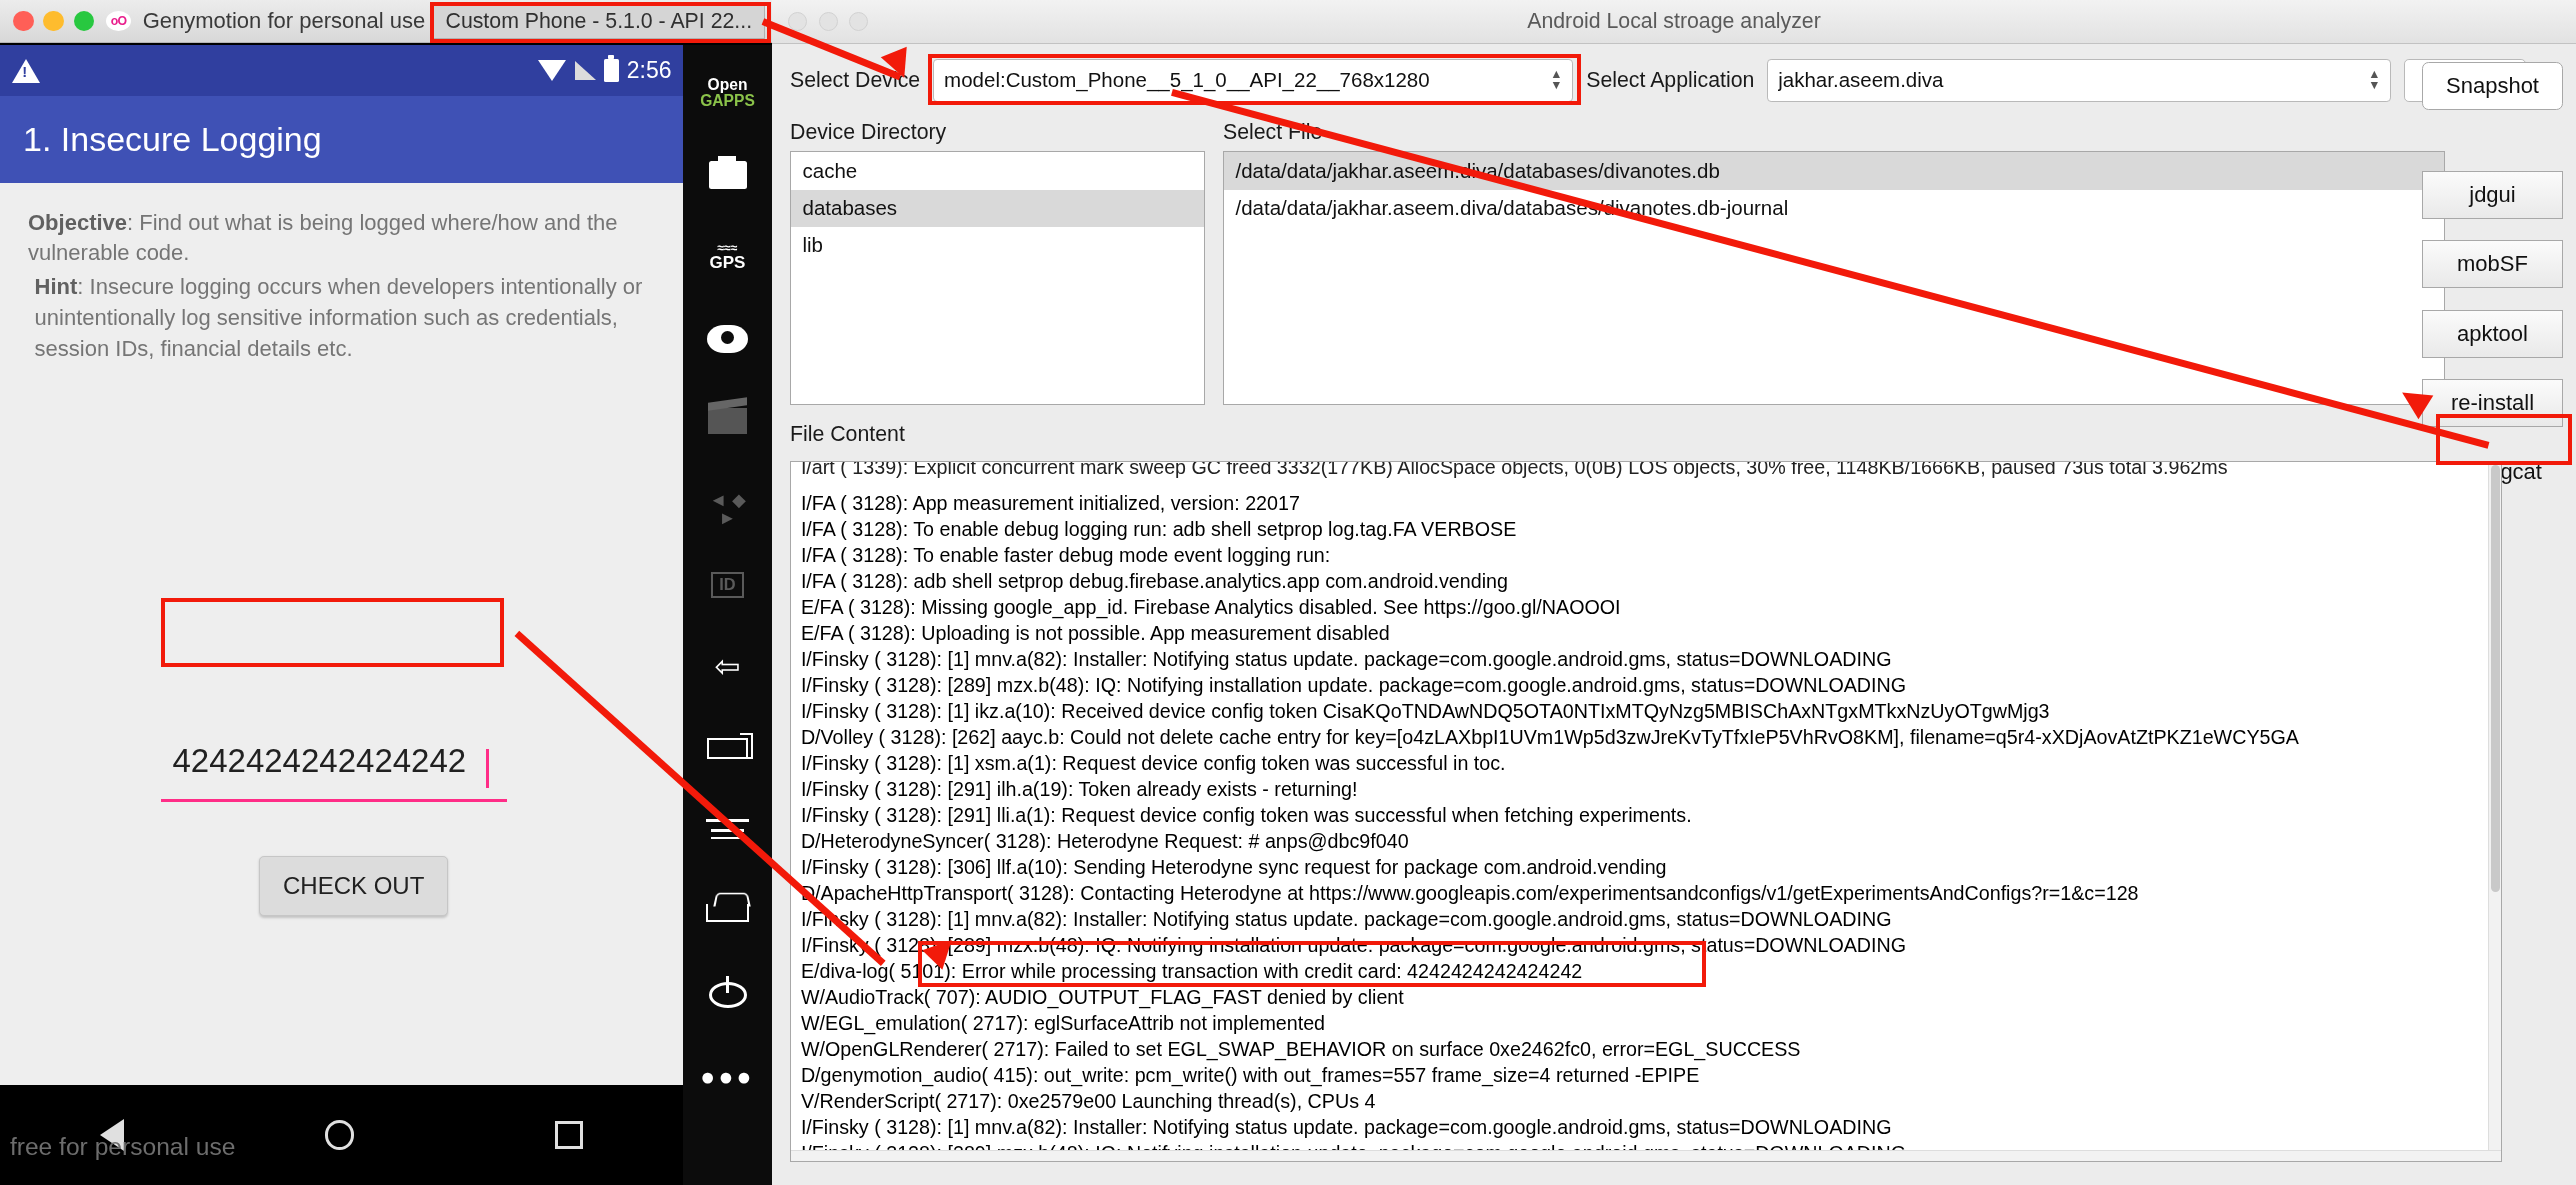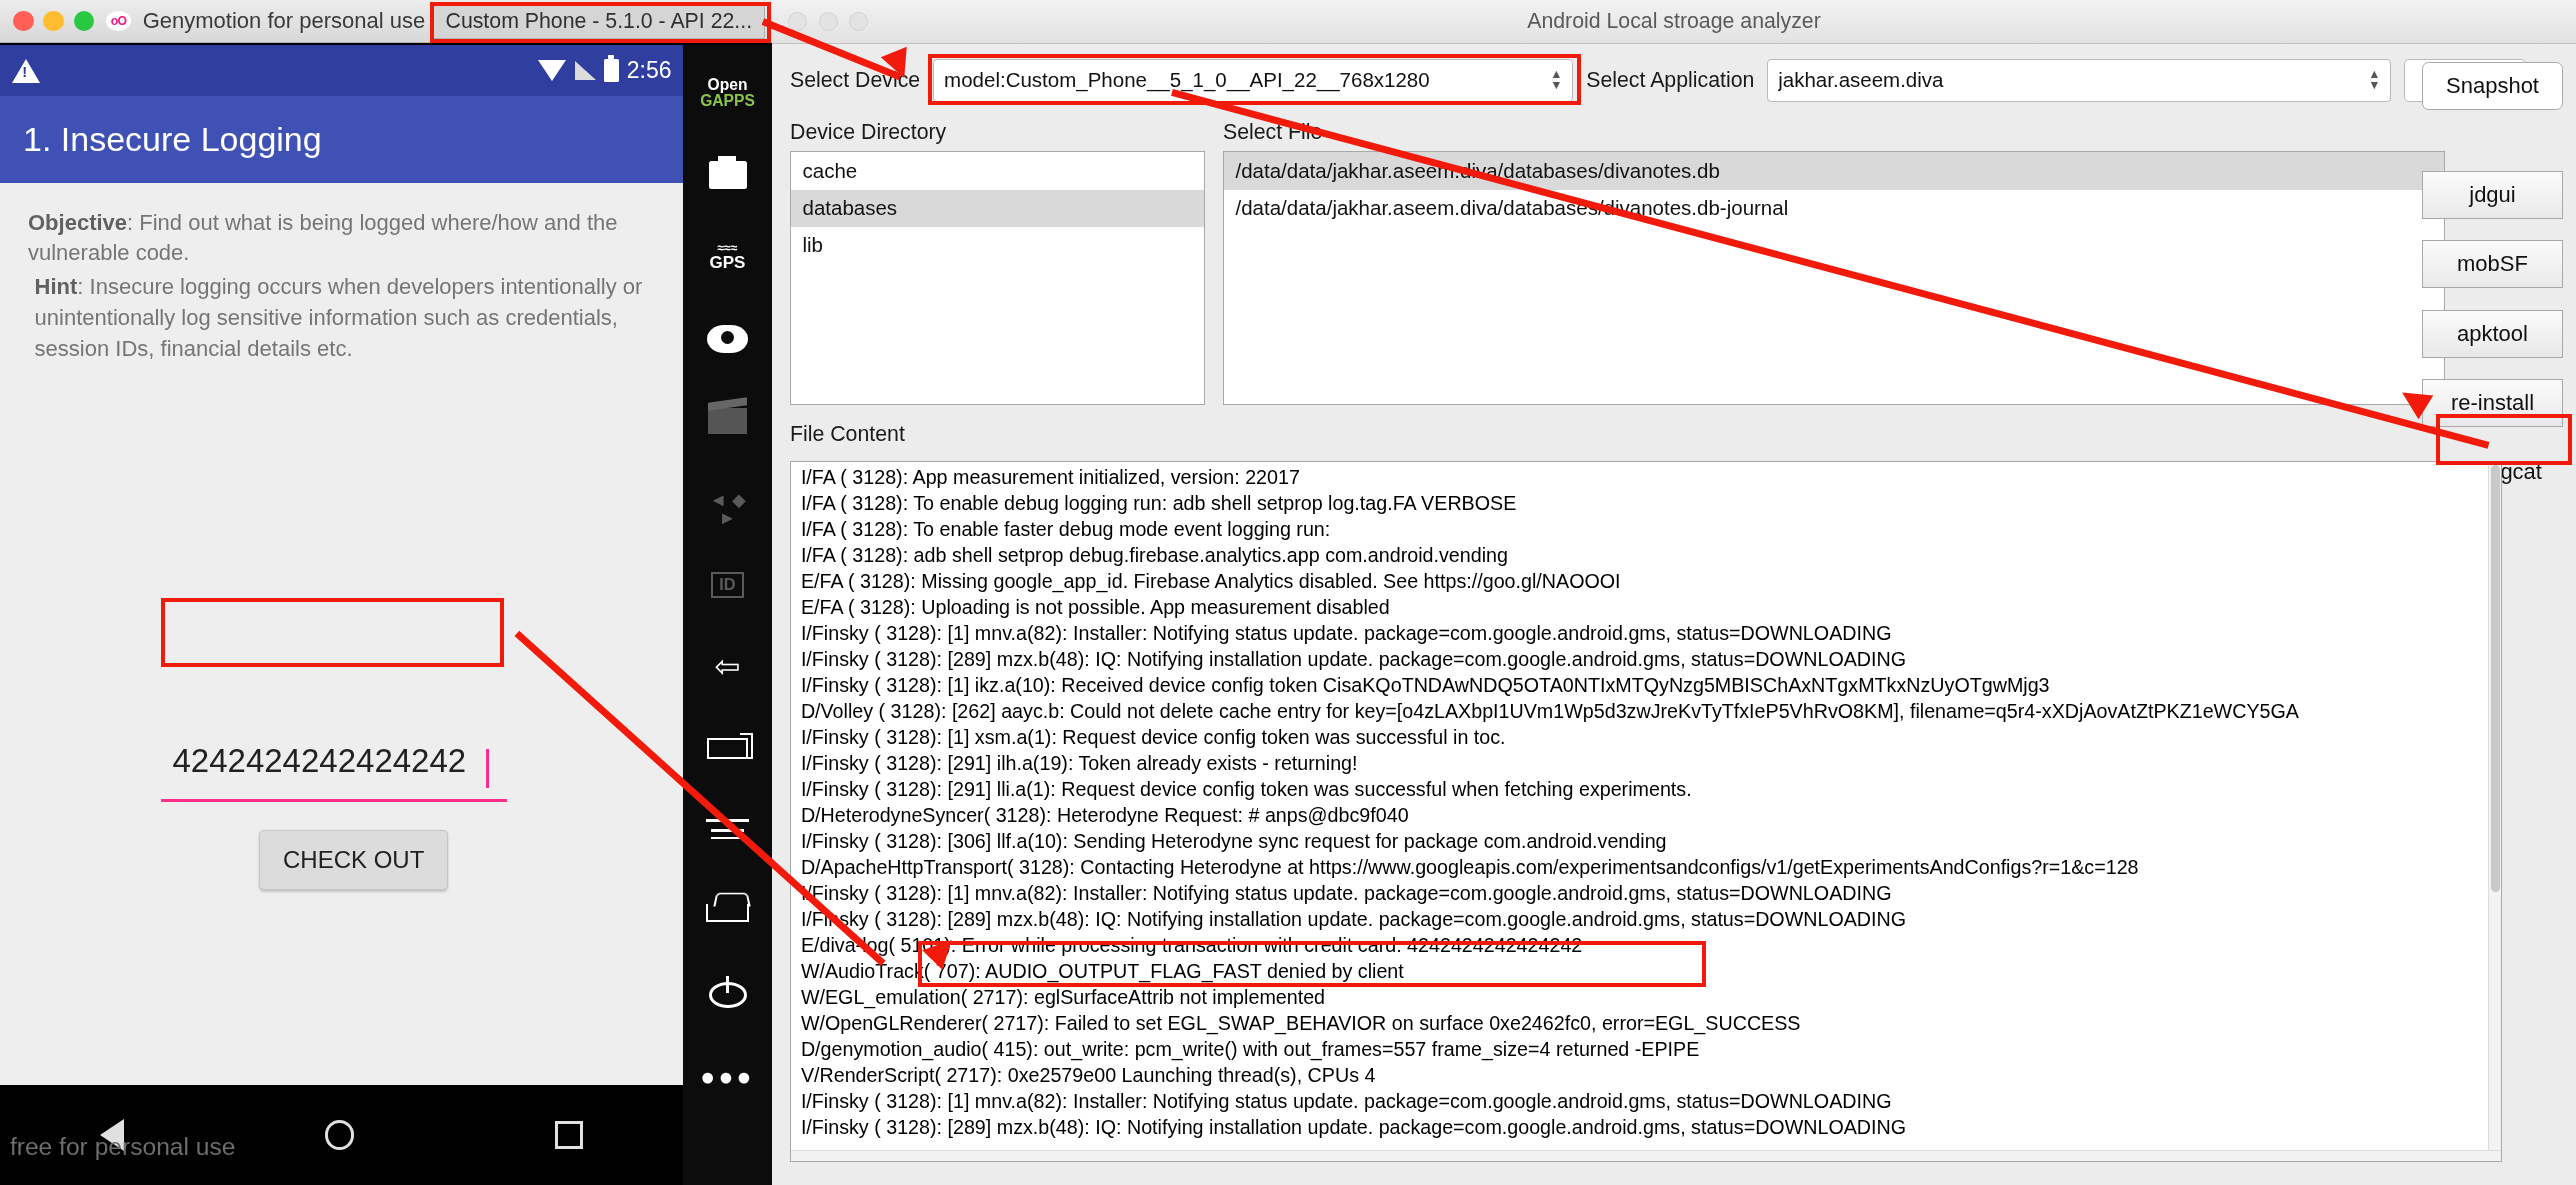--- a/index.html
+++ b/index.html
@@ -98,21 +98,21 @@
     border-bottom: 3.3px solid #ff2d87;
     font-size: 33px; color: #212121; padding: 0 11.5px 8.2px 11.5px;
     font-family: "Liberation Sans", sans-serif;
     outline: none;
   }
   .cc-caret {
     position: absolute; right: 18px; top: 18px; width: 3.3px; height: 39px;
     background: #ff2d87;
   }
   .checkout-btn {
-    position: absolute; left: 259px; top: 647px;
+    position: absolute; left: 259px; top: 673px;
     background: #dcdcdc; border: 0.8px solid #c6c6c6; border-radius: 4.9px;
     padding: 14.8px 23px; font-size: 24px; color: #212121;
     font-family: "Liberation Sans", sans-serif;
     box-shadow: 0 1.6px 2.5px rgba(0,0,0,.18);
   }
 
   .nav-bar {
     position: absolute; left: 0; bottom: 0; width: 683px; height: 100px;
     background: #000; display: flex; align-items: center;
     justify-content: space-around;
@@ -425,20 +425,21 @@
         <span>Logcat</span>
       </div>
     </div>
 
     <div class="fc-label">
       <div class="lbl">File Content</div>
     </div>
 
     <div class="logbox">
       <div class="log-inner" id="log-inner">
+          <div class="log-line clip-top">I/art    ( 1339): Explicit concurrent mark sweep GC freed 3332(177KB) AllocSpace objects, 0(0B) LOS objects, 30% free, 1148KB/1666KB, paused 73us total 3.962ms</div>
           <div class="log-line">I/FA      ( 3128): App measurement initialized, version: 22017</div>
           <div class="log-line">I/FA      ( 3128): To enable debug logging run: adb shell setprop log.tag.FA VERBOSE</div>
           <div class="log-line">I/FA      ( 3128): To enable faster debug mode event logging run:</div>
           <div class="log-line">I/FA      ( 3128):   adb shell setprop debug.firebase.analytics.app com.android.vending</div>
           <div class="log-line">E/FA      ( 3128): Missing google_app_id. Firebase Analytics disabled. See https://goo.gl/NAOOOI</div>
           <div class="log-line">E/FA      ( 3128): Uploading is not possible. App measurement disabled</div>
           <div class="log-line">I/Finsky  ( 3128): [1] mnv.a(82): Installer: Notifying status update. package=com.google.android.gms, status=DOWNLOADING</div>
           <div class="log-line">I/Finsky  ( 3128): [289] mzx.b(48): IQ: Notifying installation update. package=com.google.android.gms, status=DOWNLOADING</div>
           <div class="log-line">I/Finsky  ( 3128): [1] ikz.a(10): Received device config token CisaKQoTNDAwNDQ5OTA0NTIxMTQyNzg5MBISChAxNTgxMTkxNzUyOTgwMjg3</div>
           <div class="log-line">D/Volley  ( 3128): [262] aayc.b: Could not delete cache entry for key=[o4zLAXbpI1UVm1Wp5d3zwJreKvTyTfxIeP5VhRvO8KM], filename=q5r4-xXDjAovAtZtPKZ1eWCY5GA</div>

